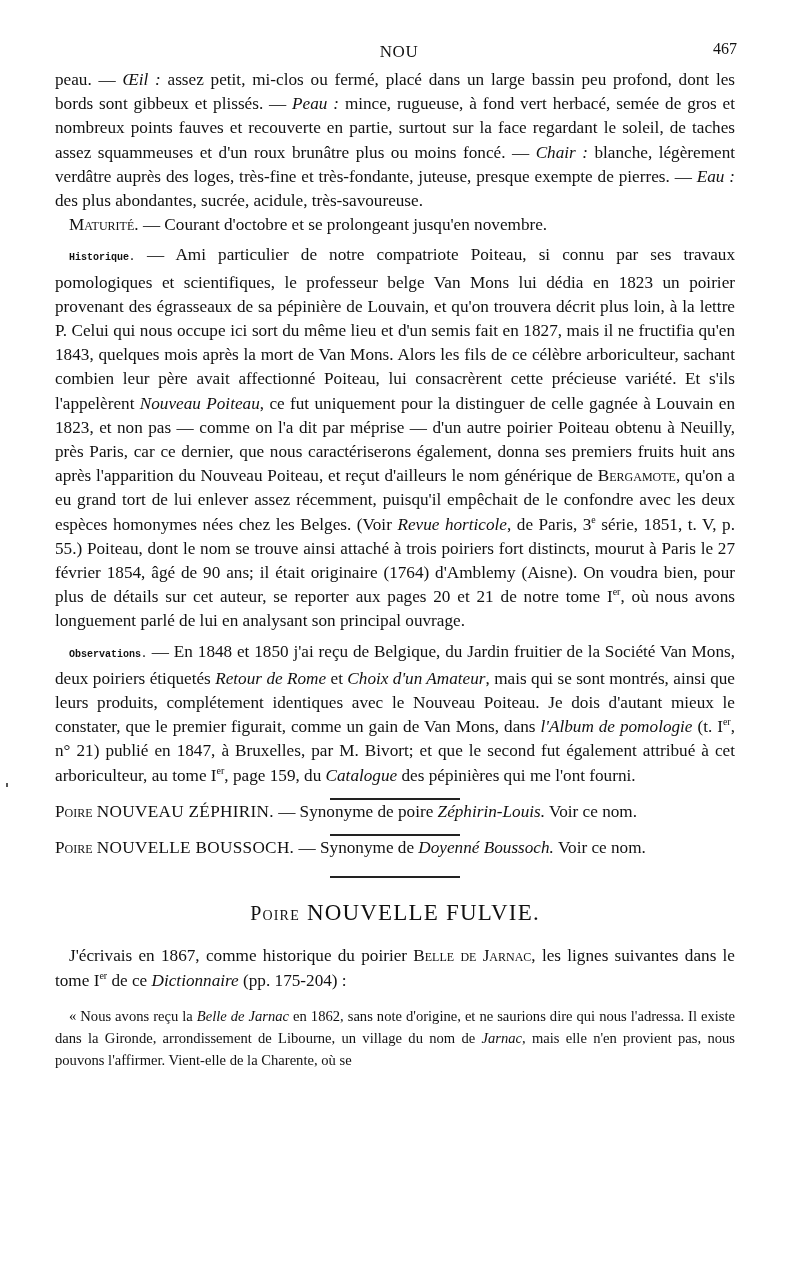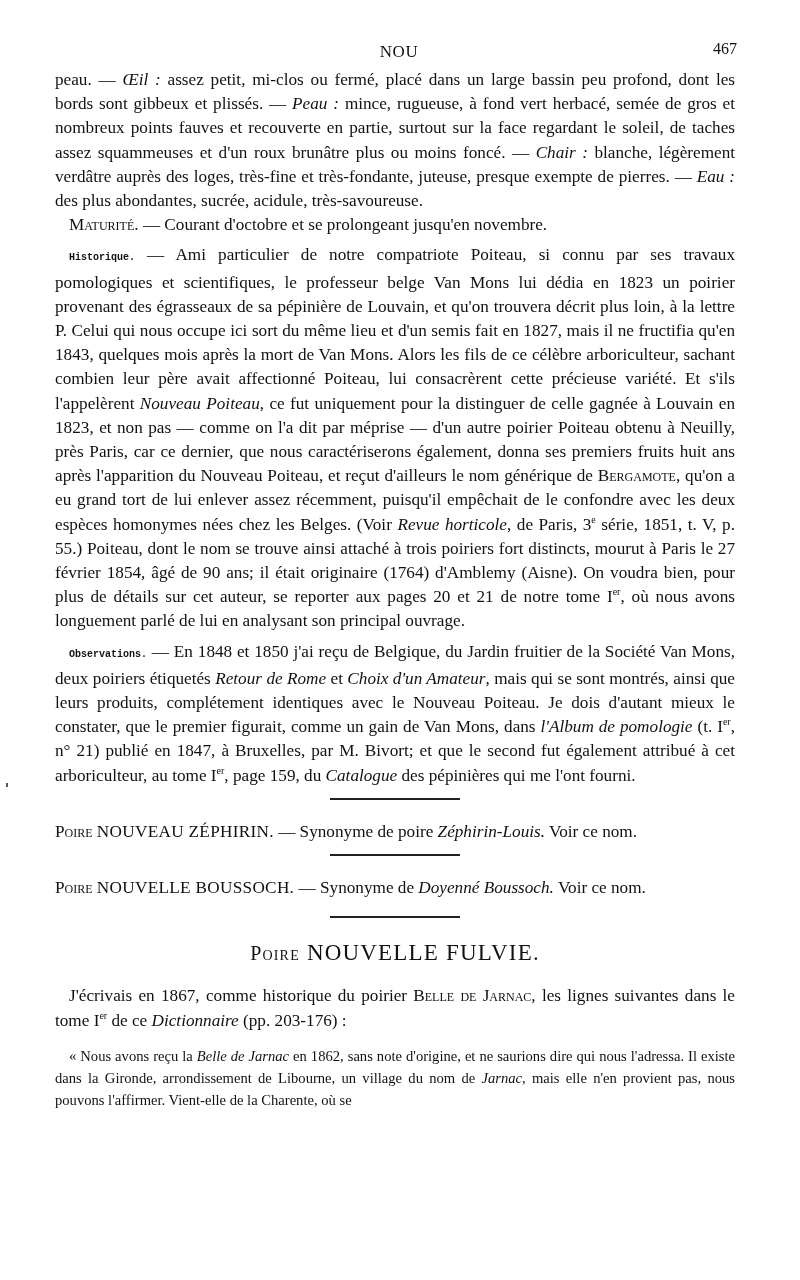--- a/index.html
+++ b/index.html
@@ -17,21 +17,21 @@
   p { margin: 0; font-size: 17.2px; line-height: 24.2px; text-align: justify; }
   .indent { text-indent: 14px; }
   .sc { font-variant: small-caps; }
   .label-bold { font-weight: bold; font-family: Liberation Mono, monospace; font-size: 10px; }
   em { font-style: italic; }
   sup { font-size: 10px; line-height: 0; }
 
   .gap-sm { height: 6px; }
 
   .rule { width: 130px; height: 0; border-top: 2px solid #222; margin: 10px auto 0 auto; }
-  .entry { margin-top: 20px; padding-left: 22px; text-indent: -22px; }
+  .entry { margin-top: 0; padding-left: 22px; text-indent: -22px; }
   .entry .head-word { letter-spacing: 0.3px; }
 
   .section-title { text-align: center; font-size: 23px; letter-spacing: 1.2px; margin-top: 22px; margin-bottom: 18px; }
   .section-title .poire { font-variant: small-caps; font-size: 20px; }
 
   .quote p { font-size: 14.6px; line-height: 22px; }
 
   .edge-mark { position: absolute; left: 6px; top: 783px; width: 2px; height: 4px; background: #555; }
 </style>
 </head>
@@ -64,19 +64,19 @@
   <p class="entry"><span class="sc">Poire</span> <span class="head-word">NOUVEAU ZÉPHIRIN.</span><span> — Synonyme de poire </span><em>Zéphirin-Louis.</em><span> Voir ce nom.</span></p>
 
   <div class="rule"></div>
 
   <p class="entry"><span class="sc">Poire</span> <span class="head-word">NOUVELLE BOUSSOCH.</span><span> — Synonyme de </span><em>Doyenné Boussoch.</em><span> Voir ce nom.</span></p>
 
   <div class="rule" style="margin-top:16px"></div>
 
   <div class="section-title"><span class="poire">Poire</span> <span>NOUVELLE FULVIE.</span></div>
 
-  <p class="indent"><span>J'écrivais en 1867, comme historique du poirier </span><span class="sc">Belle de Jarnac</span><span>, les lignes suivantes dans le tome I</span><sup>er</sup><span> de ce </span><em>Dictionnaire</em><span> (pp. 203-176) :</span></p>
+  <p class="indent"><span>J'écrivais en 1867, comme historique du poirier </span><span class="sc">Belle de Jarnac</span><span>, les lignes suivantes dans le tome I</span><sup>er</sup><span> de ce </span><em>Dictionnaire</em><span> (pp. 175-204) :</span></p>
 
   <div class="quote" style="margin-top:12px">
     <p class="indent"><span>« Nous avons reçu la </span><em>Belle de Jarnac</em><span> en 1862, sans note d'origine, et ne saurions dire qui nous l'adressa. Il existe dans la Gironde, arrondissement de Libourne, un village du nom de </span><em>Jarnac</em><span>, mais elle n'en provient pas, nous pouvons l'affirmer. Vient-elle de la Charente, où se</span></p>
   </div>
 
 </div>
 
 </body></html>

